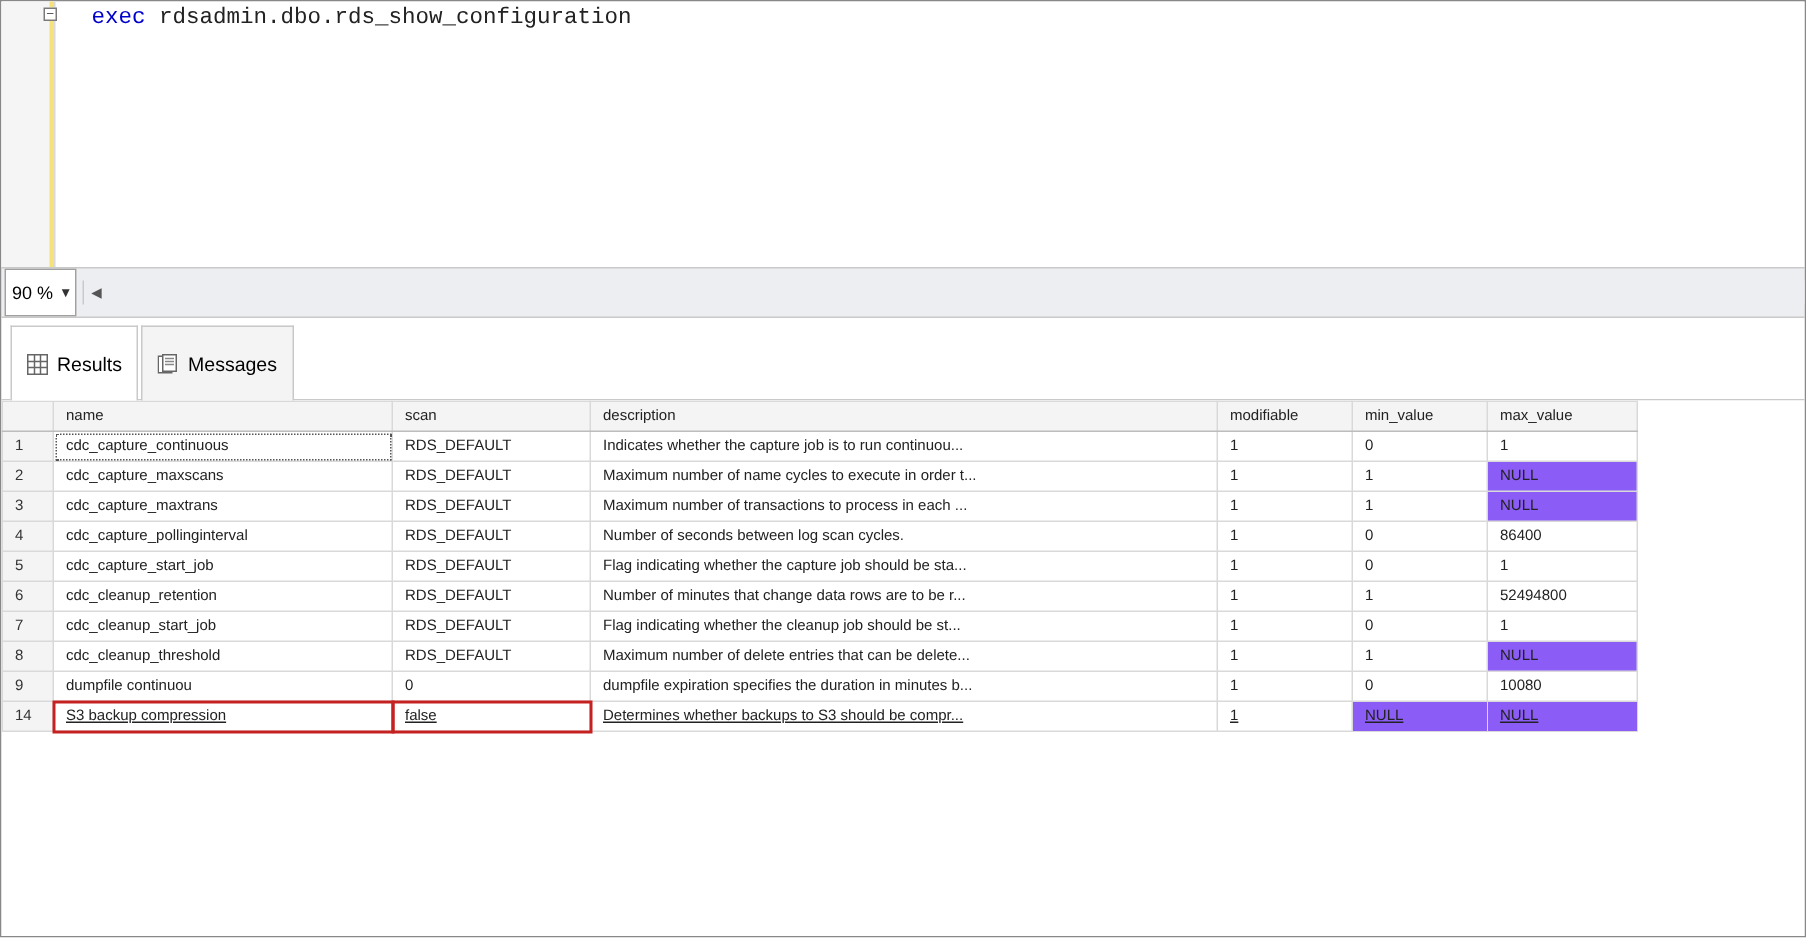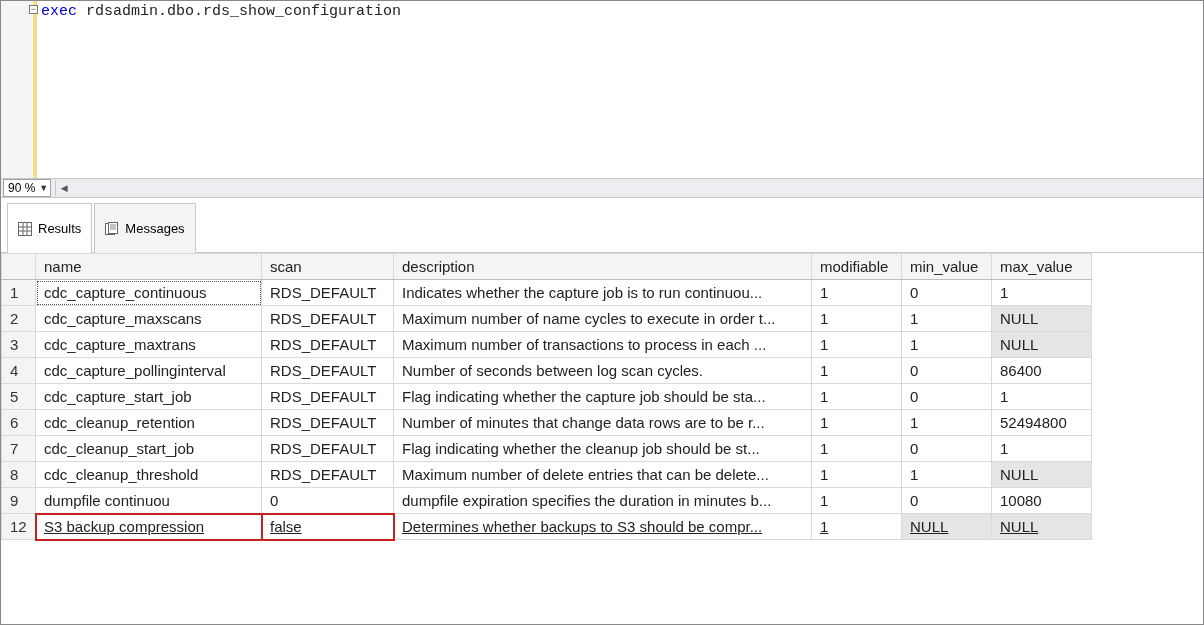--- a/index.html
+++ b/index.html
@@ -43,37 +43,38 @@
     background: #fff;
     font-size: 9px; line-height: 7px;
     text-align: center;
     color: #555;
   }
   .code {
     padding: 2px 4px 0 4px;
     font-family: Consolas, "Courier New", monospace;
     font-size: 15px;
     white-space: pre;
+    margin-left: 20px;
   }
   .kw { color: #0000cc; }
   .obj { color: #222; }
   
   .zoom-bar {
     flex: 0 0 20px;
     background: #eceef1;
     border-top: 1px solid #c9c9c9;
     border-bottom: 1px solid #c9c9c9;
     display: flex; align-items: center;
     font-size: 12px;
     padding-left: 2px;
     gap: 4px;
   }
   .zoom-combo {
     display: flex; align-items: center;
-    height: 18px;
+    height: 32px;
     background: #fff;
     border: 1px solid #a0a0a0;
     padding: 0 2px 0 4px;
     gap: 4px;
   }
   .chev { font-size: 9px; color: #333; }
   .scroll-track {
     flex: 1; height: 16px;
     background: #eceef1;
     border-left: 1px solid #c9c9c9;
@@ -116,21 +117,21 @@
   }
   .tab-ico svg { display:block; }
   
   .grid-wrap {
     flex: 1;
     overflow: auto;
     background: #fff;
   }
   table.grid {
     border-collapse: collapse;
-    font-size: 15px;
+    font-size: 10px;
     color: #222;
   }
   table.grid th, table.grid td {
     border: 1px solid #d9d9d9;
     padding: 4px 8px;
     text-align: left;
     white-space: nowrap;
     overflow: hidden;
     text-overflow: ellipsis;
   }
@@ -152,21 +153,21 @@
   
   col.c-row { width: 34px; }
   col.c-name { width: 226px; }
   col.c-value { width: 132px; }
   col.c-desc { width: 418px; }
   col.c-mod { width: 90px; }
   col.c-min { width: 90px; }
   col.c-max { width: 100px; }
   td.name-cell { max-width: 226px; }
   td.desc-cell { max-width: 418px; }
-  .nullval { background: #e5e5e5; }
+  .nullval { background: #8b5cf6; }
   .sel-cell { outline: 1px dotted #555; outline-offset: -2px; }
   .hl-row td:not(.rowhdr) { position: relative; text-decoration: underline; }
   .hl-box {
     outline: 2px solid #c62121;
     outline-offset: -1px;
   }
 </style>
 </head>
 <body>
 
@@ -315,21 +316,21 @@
           <tr>
             <td class="rowhdr">9</td>
             <td class="name-cell">dumpfile continuou</td>
             <td>0</td>
             <td class="desc-cell">dumpfile expiration specifies the duration in minutes b...</td>
             <td>1</td>
             <td>0</td>
             <td>10080</td>
           </tr>
           <tr class="hl-row">
-            <td class="rowhdr">12</td>
+            <td class="rowhdr">14</td>
             <td class="name-cell hl-box">S3 backup compression</td>
             <td class="hl-box">false</td>
             <td class="desc-cell">Determines whether backups to S3 should be compr...</td>
             <td>1</td>
             <td class="nullval">NULL</td>
             <td class="nullval">NULL</td>
           </tr>
         </tbody>
     </table>
   </div>

